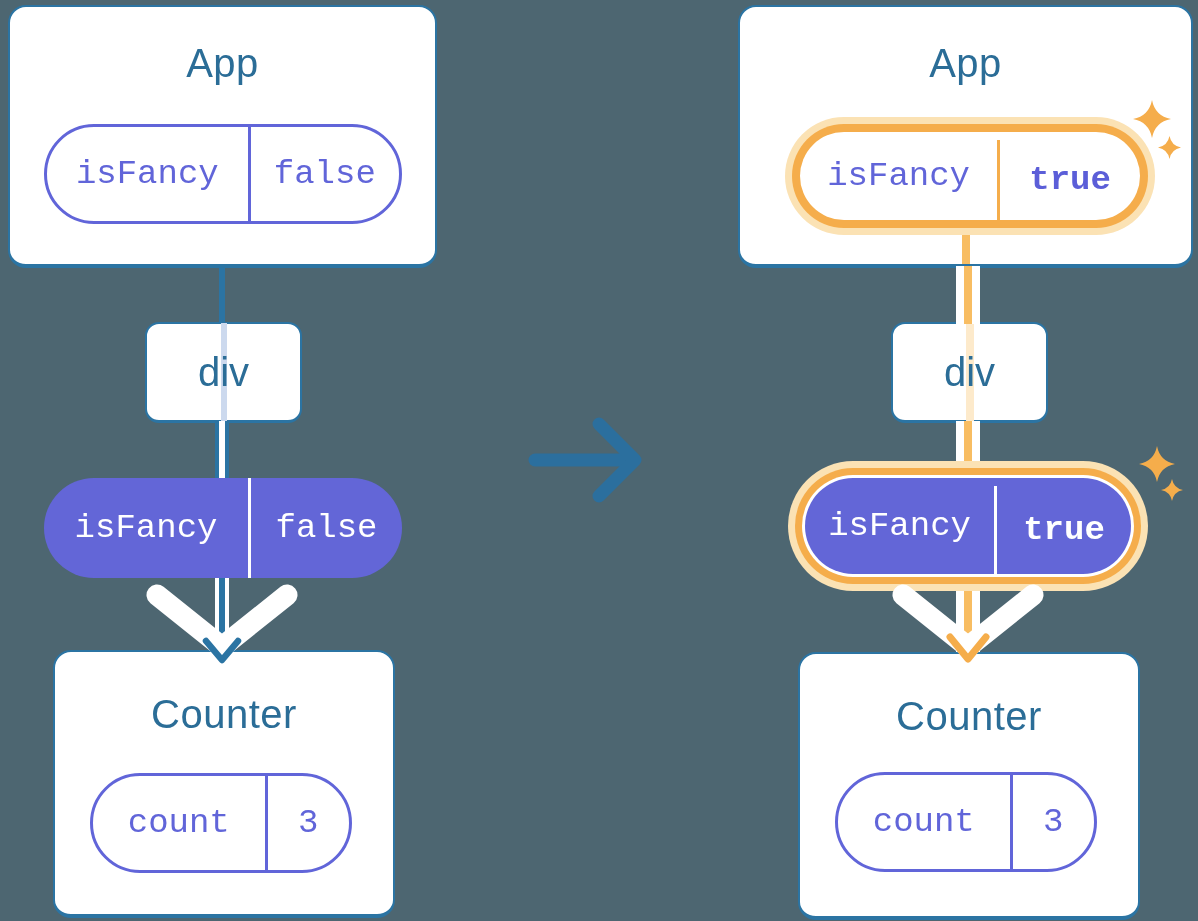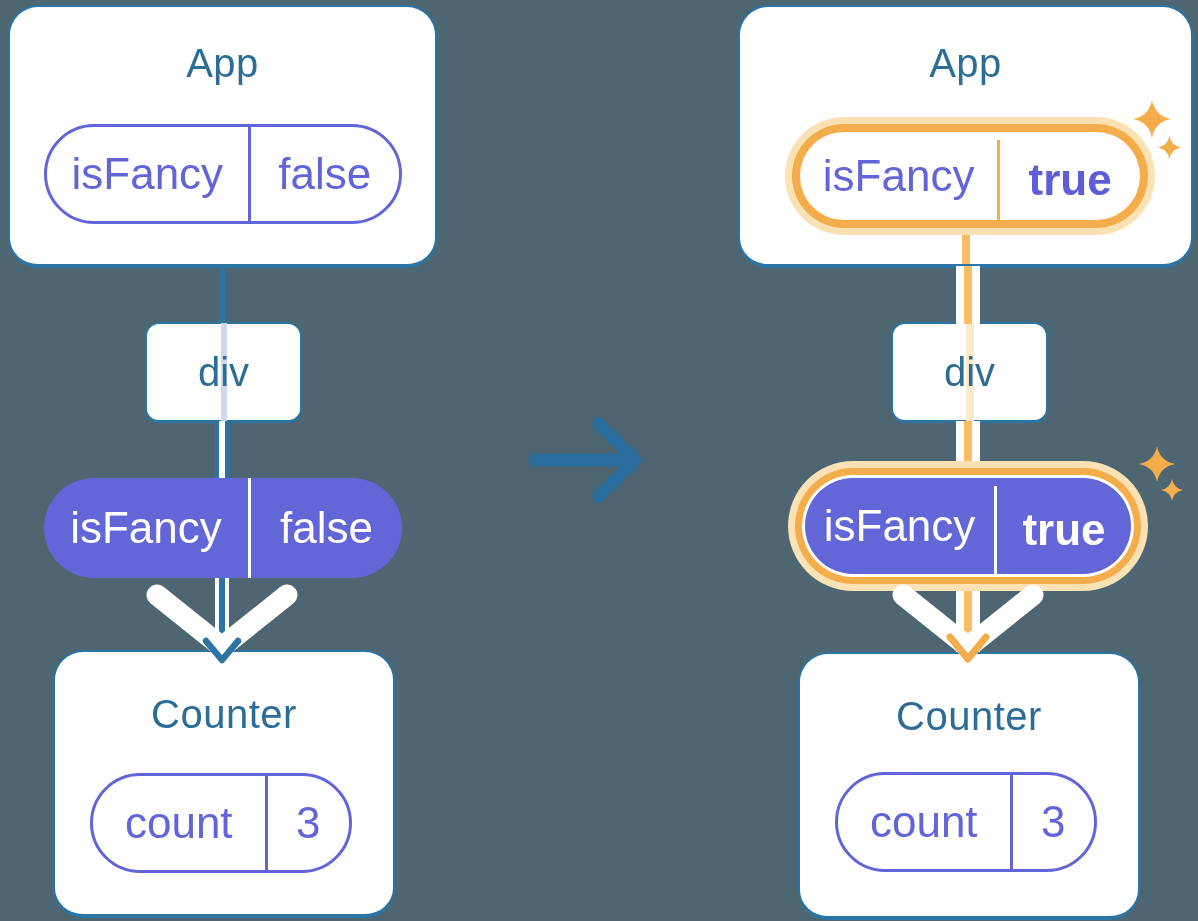--- a/index.html
+++ b/index.html
@@ -6,36 +6,36 @@
   *{box-sizing:border-box;}
   #canvas{
     position:relative;width:1198px;height:921px;overflow:hidden;
     background:#4d6671;
     font-family:"Liberation Sans","DejaVu Sans",sans-serif;
   }
   .abs{position:absolute;}
   
   .card{
     position:absolute;background:#ffffff;
-    border:2px solid #2b74a3;border-bottom-width:4px;border-radius:30px;
+    border:2px solid #2b74a3;border-bottom-width:4px;border-radius:18px;
   }
   .card-title{
     margin:0;text-align:center;font-size:40px;font-weight:500;
     color:#2b6d97;letter-spacing:.5px;
   }
   .small-card{border-radius:14px;border-bottom-width:3px;}
   .div-label{
     position:absolute;inset:0;display:flex;align-items:center;justify-content:center;
     font-size:40px;color:#2b6d97;font-weight:500;
   }
   .inner-line{position:absolute;top:-1px;bottom:-2px;left:50%;transform:translateX(-50%);}
   
   .pill{
     position:absolute;display:flex;border-radius:60px;overflow:hidden;
-    font-size:44px;align-items:stretch;
+    font-size:34px;align-items:stretch;font-family:Liberation Mono, monospace;
   }
   .pill-outline{border:3px solid #6165d9;color:#6165d9;background:#ffffff;}
   .pill-filled{background:#6366d7;color:#ffffff;}
   .pill-cell{display:flex;align-items:center;justify-content:center;}
   .cell-key{flex:0 0 57%;}
   .cell-val{flex:1 1 auto;}
   .divider-purple{border-left:3px solid #6165d9;}
   .divider-white{border-left:3px solid #ffffff;}
   .divider-orange{border-left:3px solid #f5ad4b;}
   .bold{font-weight:700;margin-top:8px;}

